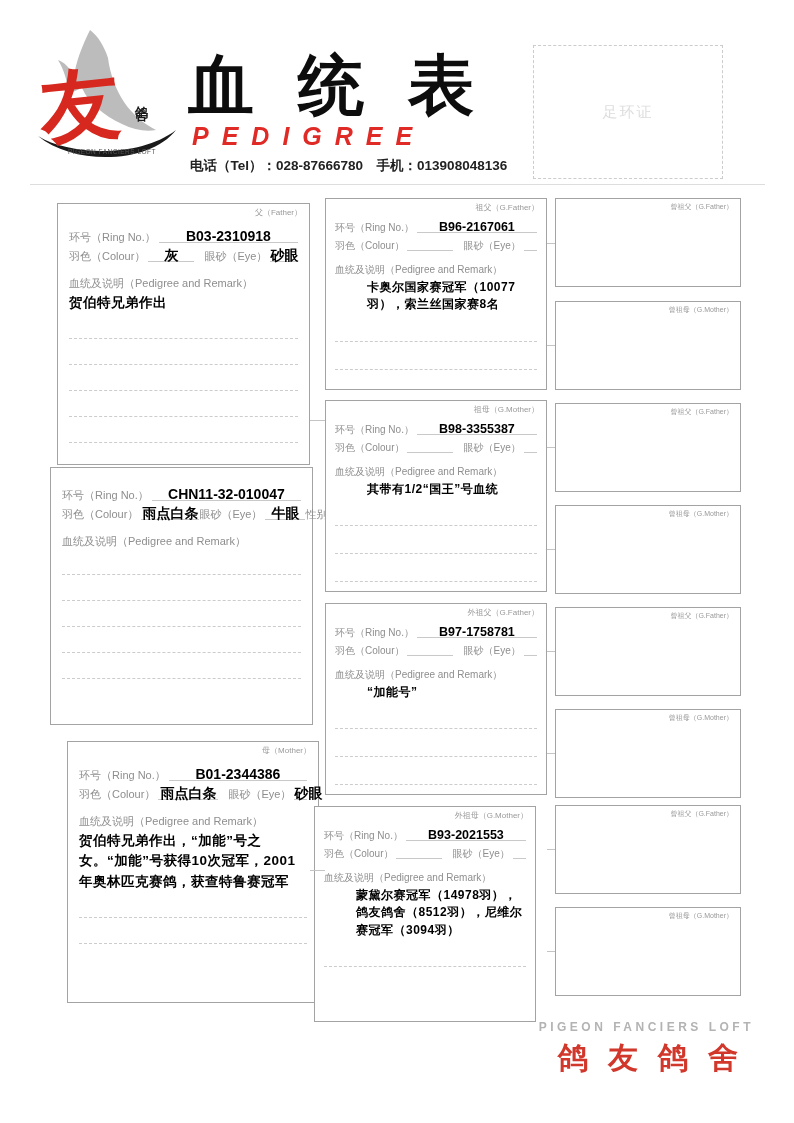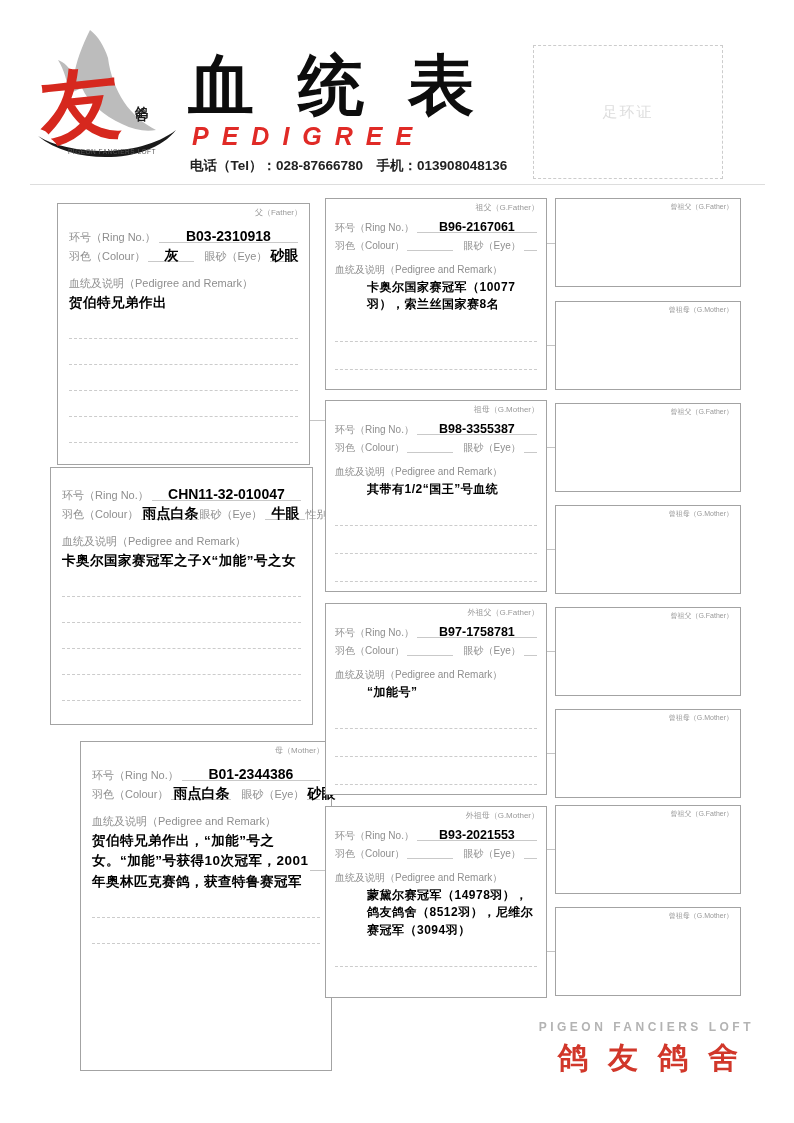--- a/index.html
+++ b/index.html
@@ -130,30 +130,29 @@
         <span class="line short" style="flex-basis:40px;">
             <span class="val">牛眼</span>
           </span>
         <span class="gap" style="width:4px;"></span>
         <span class="flabel">性别（Sex）</span>
         <span class="line">
             <span class="val">雌</span>
           </span>
       </div>
       <div class="rem-label">血统及说明（Pedigree and Remark）</div>
-      <div class="remark">卡奥尔国家赛冠军之子X“加能”号之女</div>
-      <div class="fill-line"></div>
-      <div class="fill-line"></div>
-      <div class="fill-line"></div>
-      <div class="fill-line"></div>
-      <div class="fill-line"></div>
-    </div>
-  </div>
-
-  <div class="box" style="left:80px;top:741px;width:252px;height:330px;">
+      <div class="fill-line"></div>
+      <div class="fill-line"></div>
+      <div class="fill-line"></div>
+      <div class="fill-line"></div>
+      <div class="fill-line"></div>
+    </div>
+  </div>
+
+  <div class="box" style="left:67px;top:741px;width:252px;height:262px;">
     <div class="rel">母（Mother）</div>
     <div class="box-inner">
       <div class="frow">
         <span class="flabel">环号（Ring No.）</span>
         <span class="line">
             <span class="val">B01-2344386</span>
           </span>
       </div>
       <div class="frow">
         <span class="flabel">羽色（Colour）</span>
@@ -237,21 +236,21 @@
         <span class="line"></span>
       </div>
       <div class="rem-label">血统及说明（Pedigree and Remark）</div>
       <div class="remark">“加能号”</div>
       <div class="fill-line"></div>
       <div class="fill-line"></div>
       <div class="fill-line"></div>
     </div>
   </div>
 
-  <div class="box mid" style="left:325px;top:806px;width:222px;height:192px;padding-left:40px;">
+  <div class="box mid" style="left:314px;top:806px;width:222px;height:216px;padding-left:40px;">
     <div class="rel">外祖母（G.Mother）</div>
     <div class="box-inner" style="top:16px;left:9px;right:9px;">
       <div class="frow">
         <span class="flabel">环号（Ring No.）</span>
         <span class="line">
             <span class="val">B93-2021553</span>
           </span>
       </div>
       <div class="frow">
         <span class="flabel">羽色（Colour）</span>

